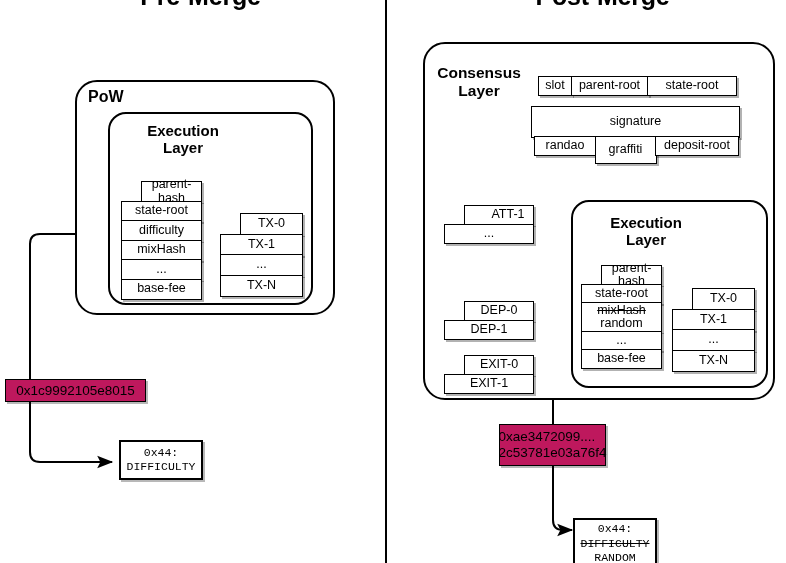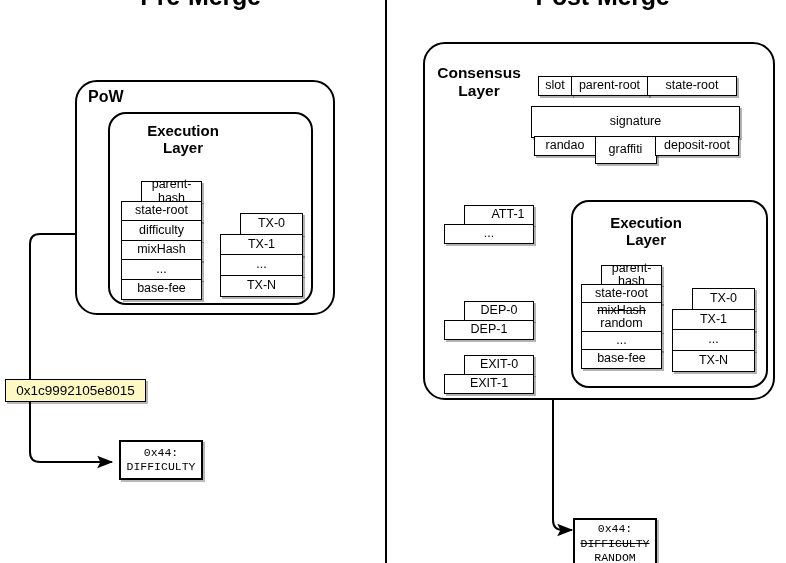--- a/index.html
+++ b/index.html
@@ -51,21 +51,21 @@
   .cell .strike{text-decoration:line-through;display:block;}
   .cell .two-line{display:block;}
 
   
   .row-group{position:absolute;display:flex;box-sizing:border-box;}
   .row-group .cell{margin-top:0;margin-left:-1.5px;}
   .row-group .cell:first-child{margin-left:0;}
 
   
   .plain-box{
-    position:absolute;border:1.5px solid #000;background:#fef9c3;
+    position:absolute;border:1.5px solid #000;background:#be185d;
     box-sizing:border-box;font-size:13.5px;color:#000;
     display:flex;align-items:center;justify-content:center;
     text-align:left;box-shadow:2px 2px 0 rgba(0,0,0,0.28);
     line-height:1.18;white-space:pre-line;
   }
   .mono-box{
     position:absolute;border:2px solid #000;background:#fff;
     box-sizing:border-box;
     font-family:"Liberation Mono","DejaVu Sans Mono",monospace;
     font-size:11.5px;color:#000;
@@ -187,20 +187,22 @@
     <div class="cell" style="height:20px;">base-fee</div>
   </div>
 
   <div class="stack" style="left:672px;top:288px;width:83px;">
     <div class="cell" style="height:22px;">TX-0</div>
     <div class="cell" style="height:22px;">TX-1</div>
     <div class="cell" style="height:22px;">...</div>
     <div class="cell" style="height:22px;">TX-N</div>
   </div>
 
+  <div class="plain-box" style="left:499px;top:424px;width:107px;height:42px;">0xae3472099....
+2c53781e03a76f4</div>
 
   <div class="mono-box" style="left:573px;top:518px;width:84px;height:52px;">
     <span>0x44:</span>
     <span class="strike">DIFFICULTY</span>
     <span>RANDOM</span>
   </div>
 
 </div>
 
 </body></html>

